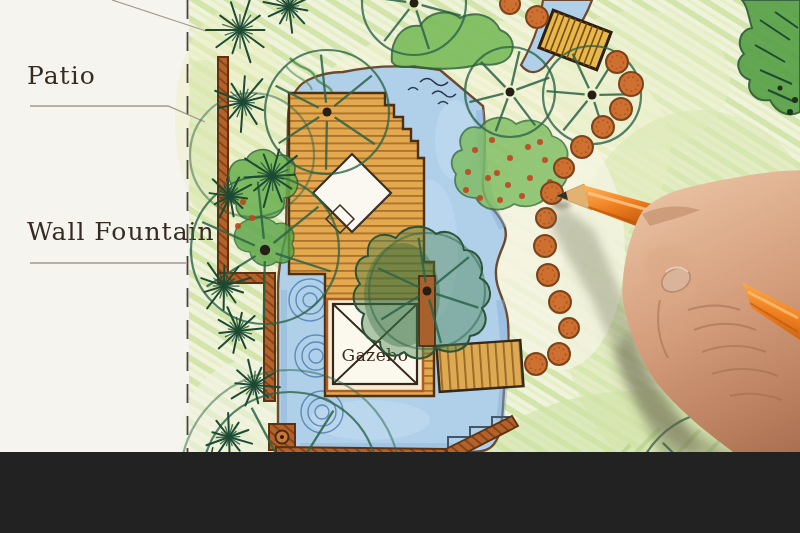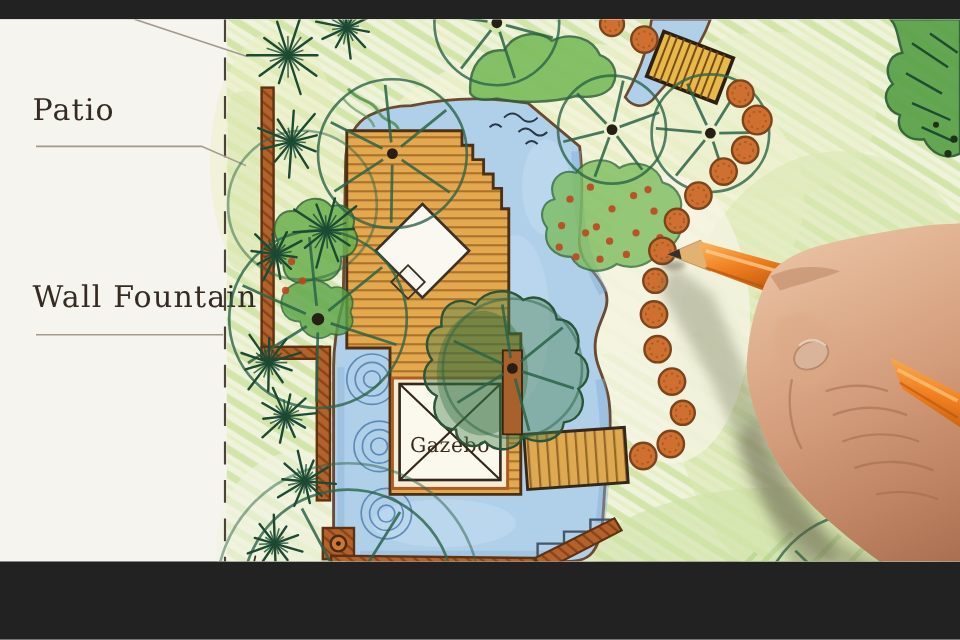--- a/index.html
+++ b/index.html
@@ -1,17 +1,17 @@
 <!DOCTYPE html>
 <html><head>
 <meta charset="utf-8">
 <style>
   html,body{margin:0;padding:0;background:#222;}
   .stage{width:800px;height:452px;overflow:hidden;position:relative;background:#f6f4ef;
-         font-family:"DejaVu Serif","Liberation Serif",serif;margin-top:16px;}
+         font-family:"DejaVu Serif","Liberation Serif",serif;}
   svg{display:block;}
   text{user-select:none;}
   .plan-label{font-size:25px;letter-spacing:1px;}
   .gazebo-label{font-size:17px;letter-spacing:.5px;}
 </style>
 </head>
 <body>
 
 <div class="stage">
 <svg width="800" height="533" viewBox="0 0 800 533">

